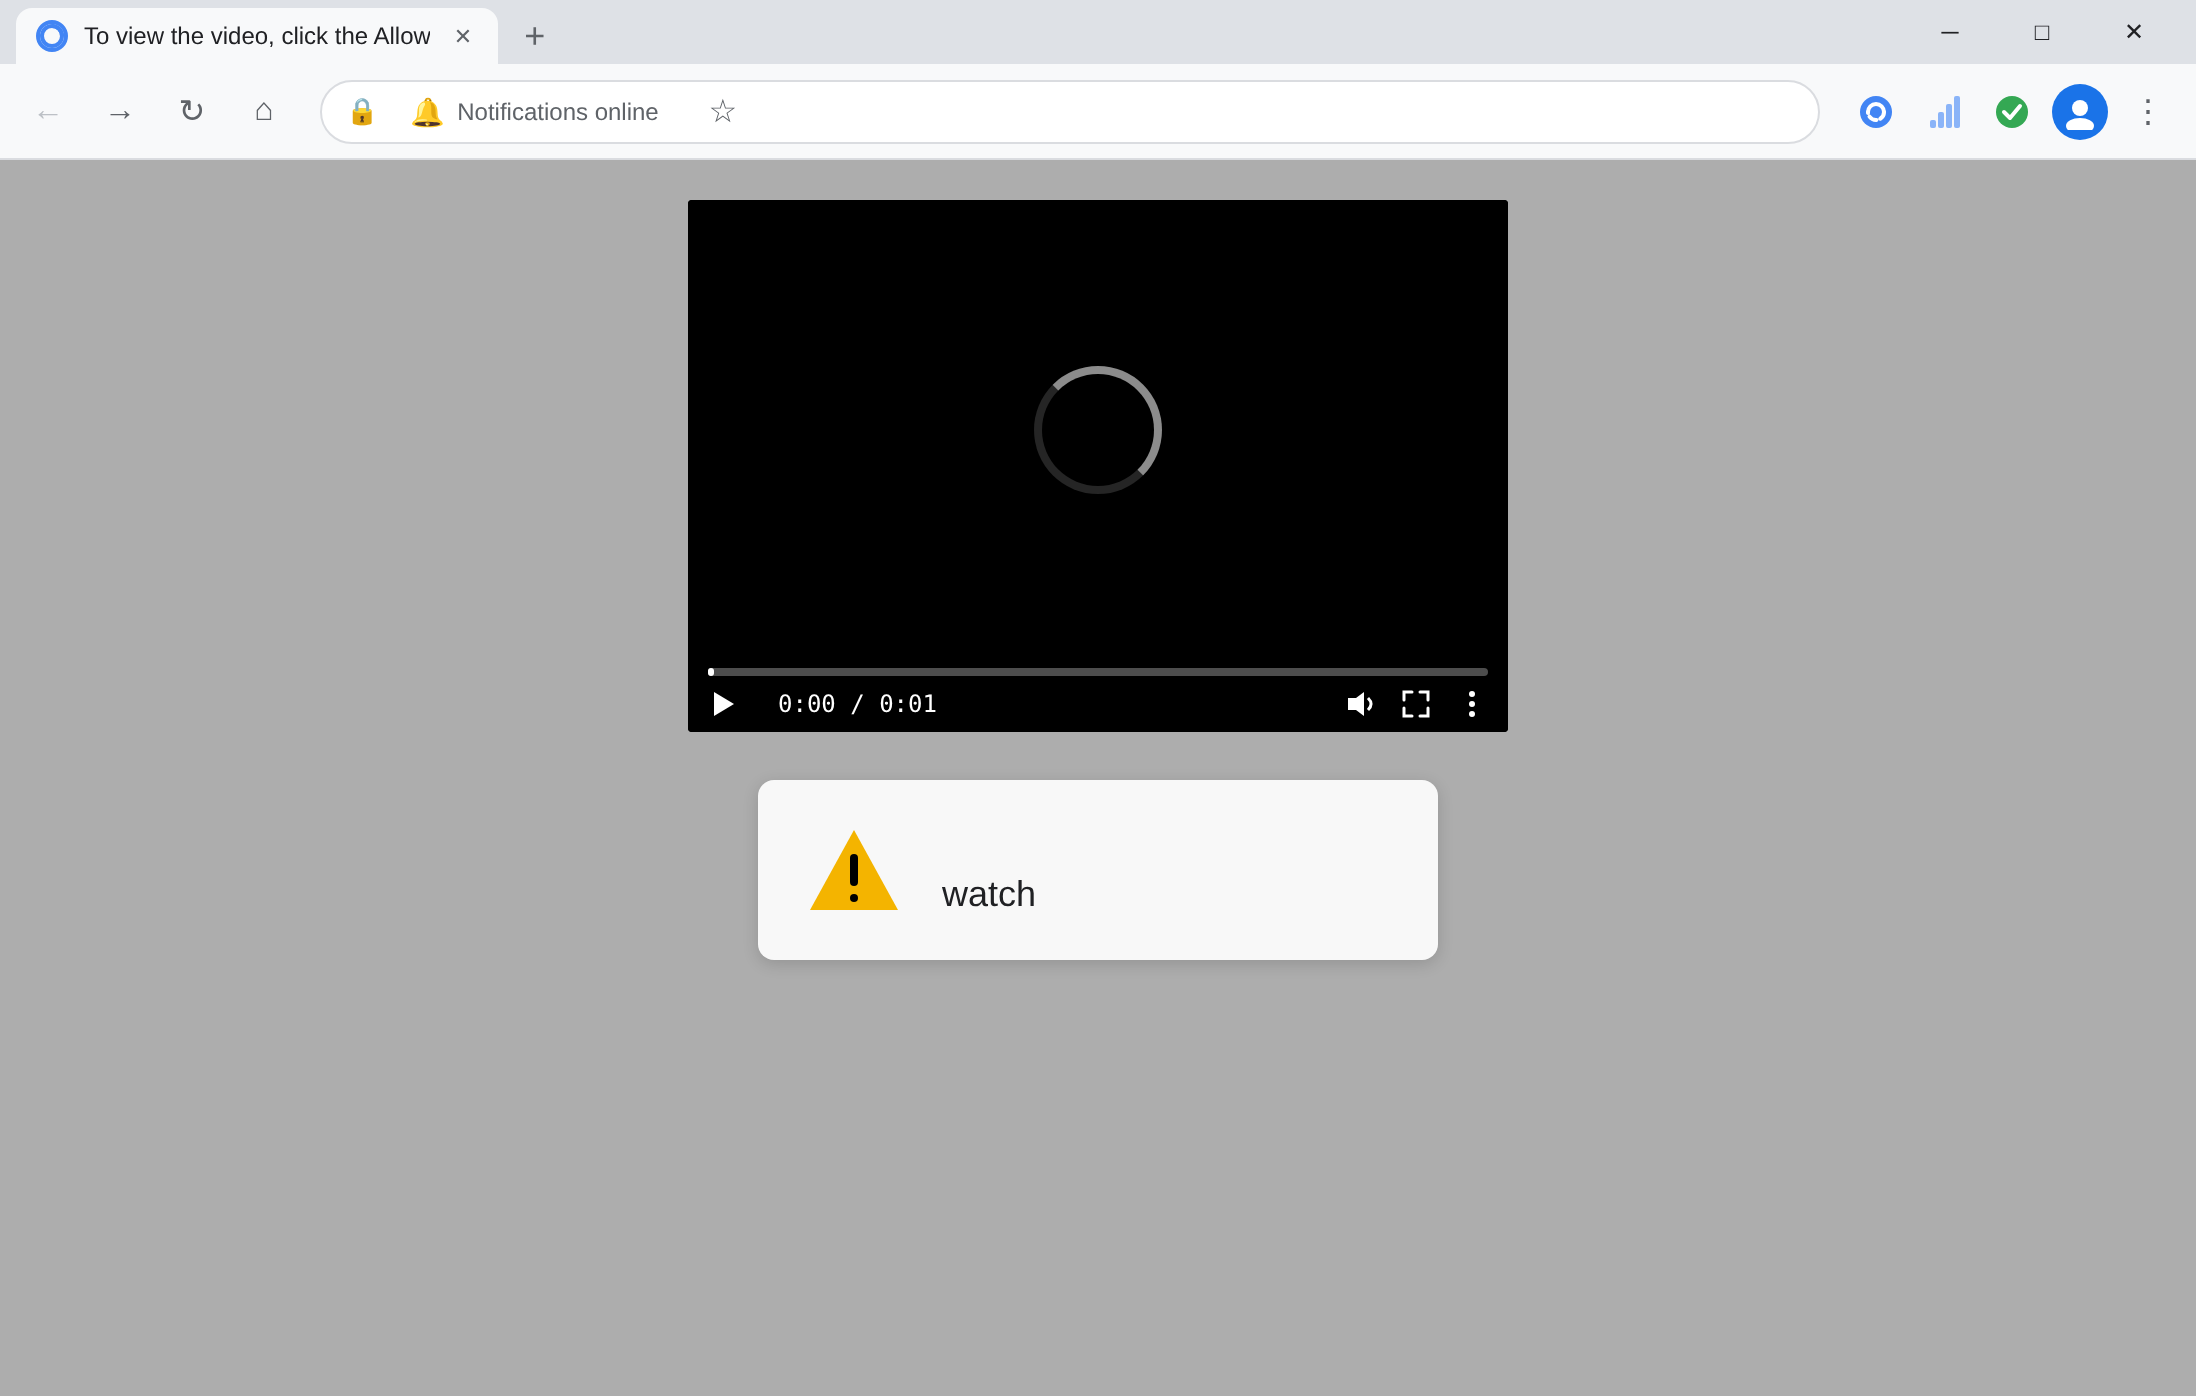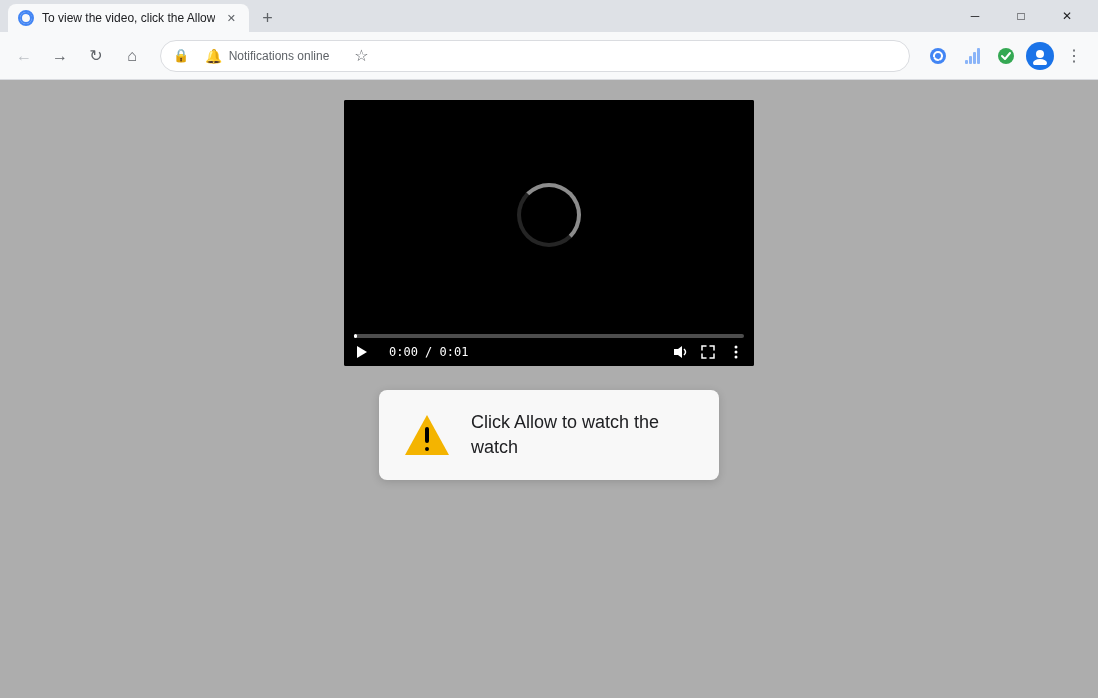--- a/index.html
+++ b/index.html
@@ -479,18 +479,18 @@
   <div class="warning-box">
     <div class="warning-icon-wrap">
 
       <svg width="48" height="48" viewBox="0 0 48 48">
         <polygon points="24,4 46,44 2,44" fill="#f4b400"></polygon>
         <rect x="22" y="16" width="4" height="16" rx="2" fill="#000"></rect>
         <rect x="22" y="36" width="4" height="4" rx="2" fill="#000"></rect>
       </svg>
     </div>
     <div class="warning-text">
-      <span>Click Allow to watch the</span><br>
+      <br>
       <span>watch</span>
     </div>
   </div>
 
 </div>
 
 </body></html>

